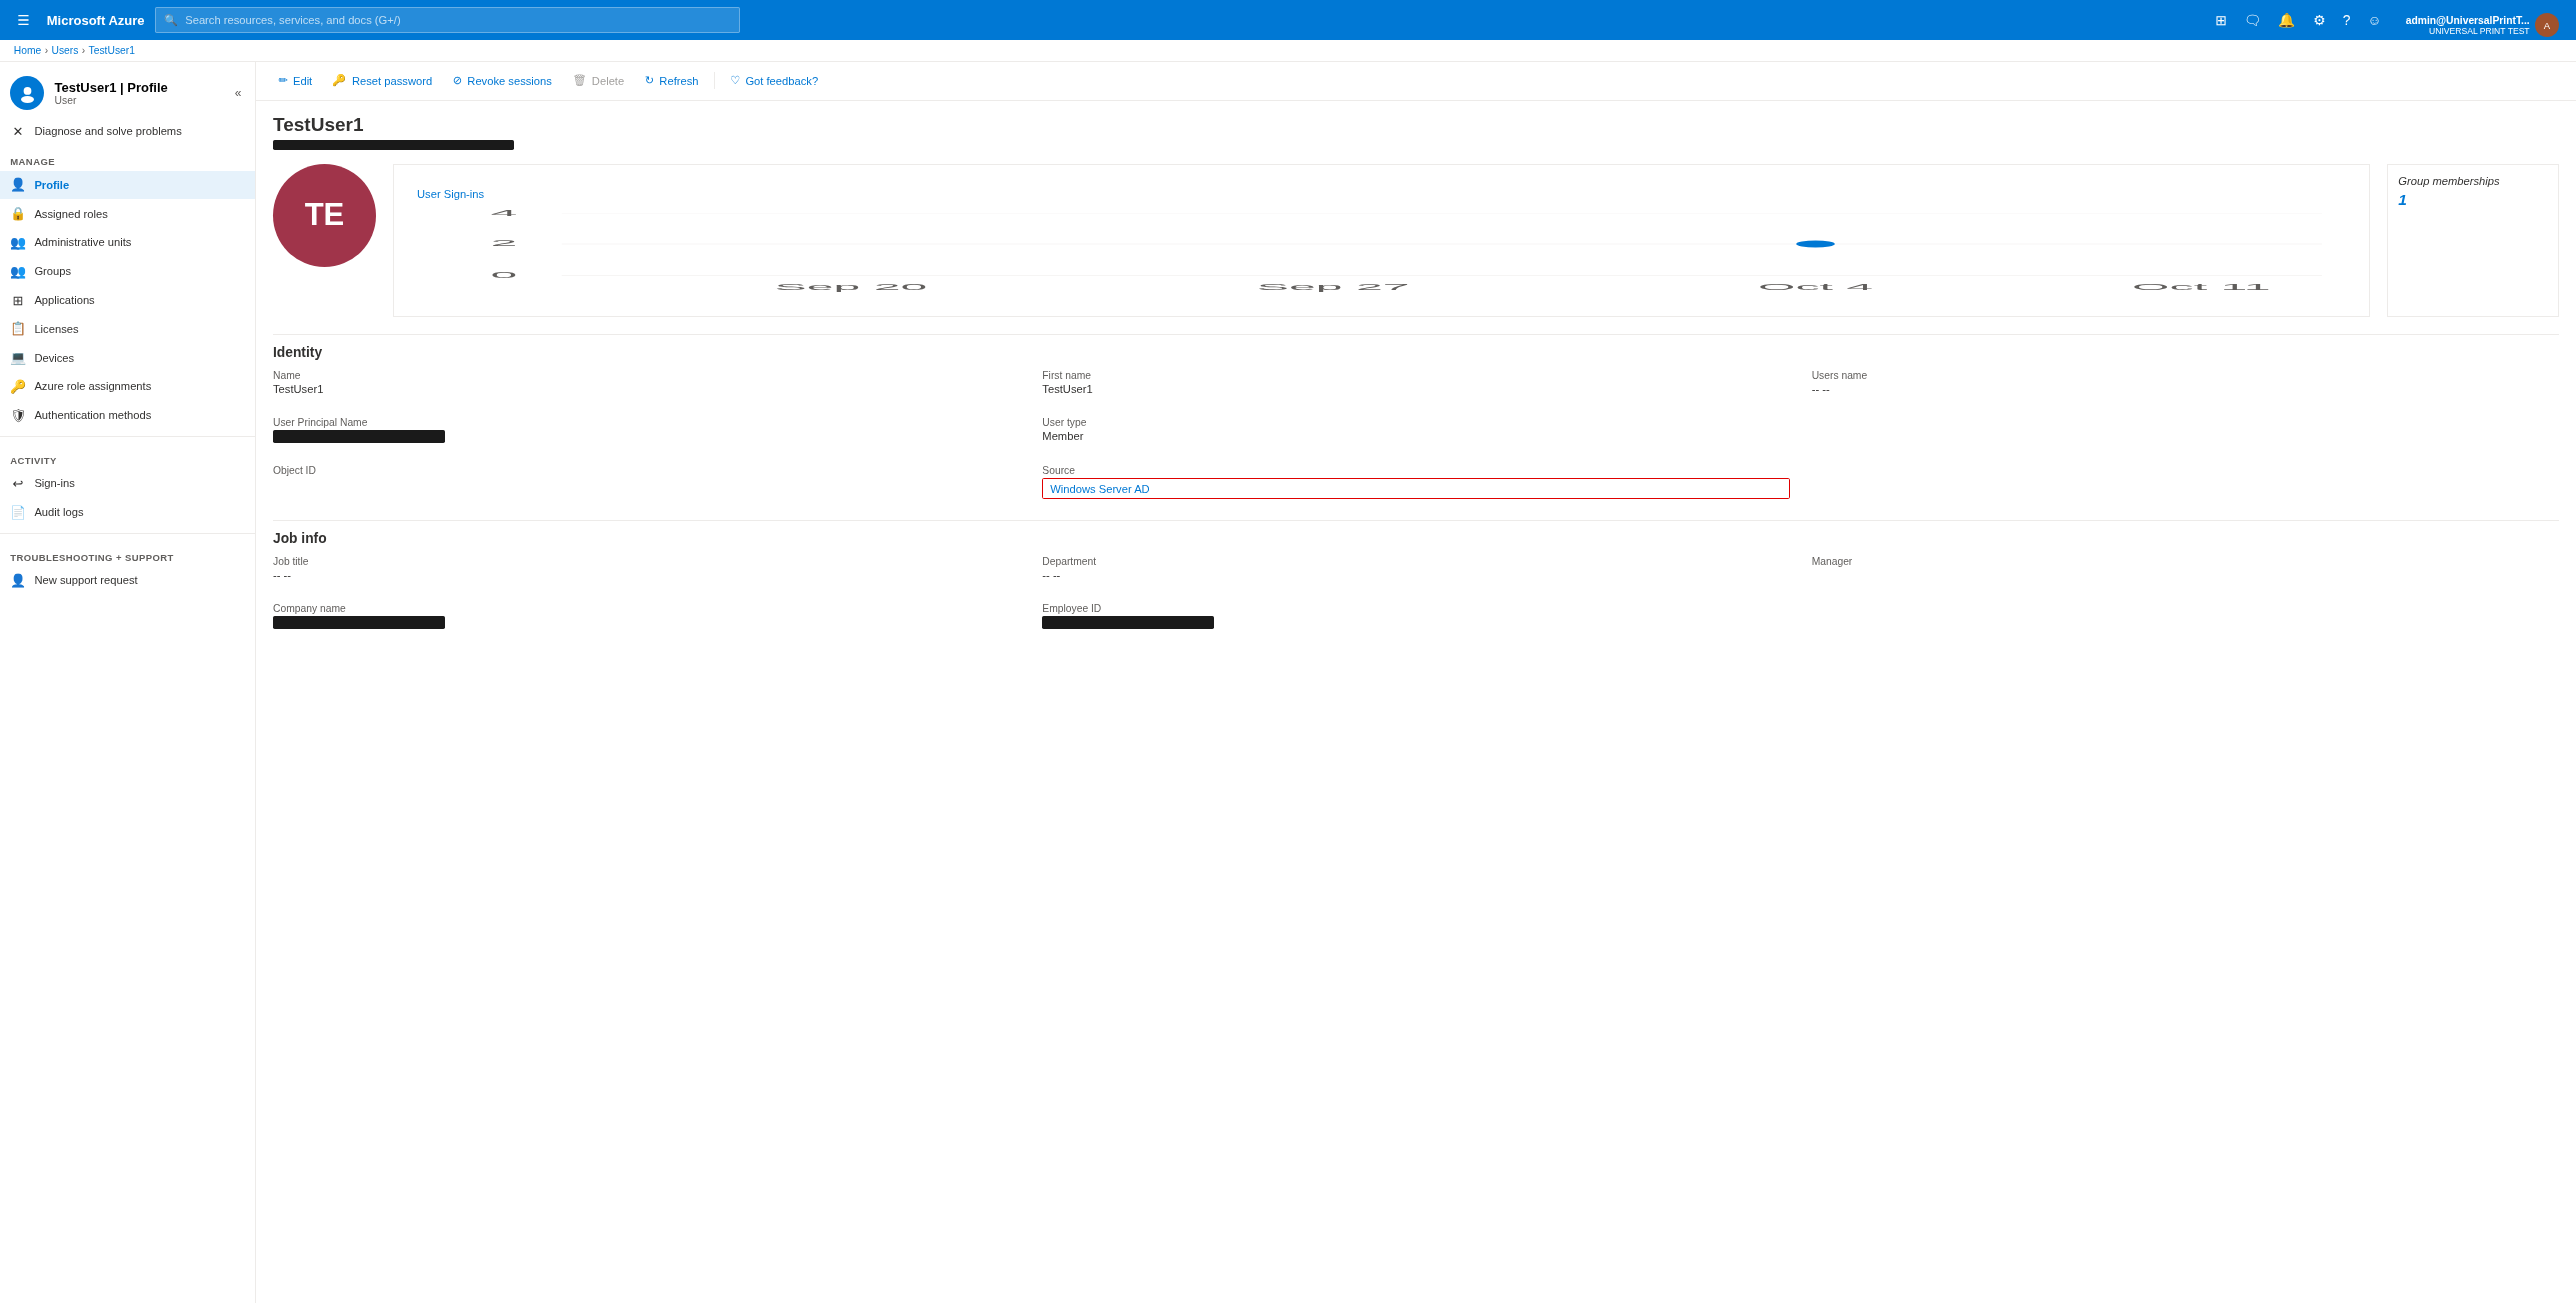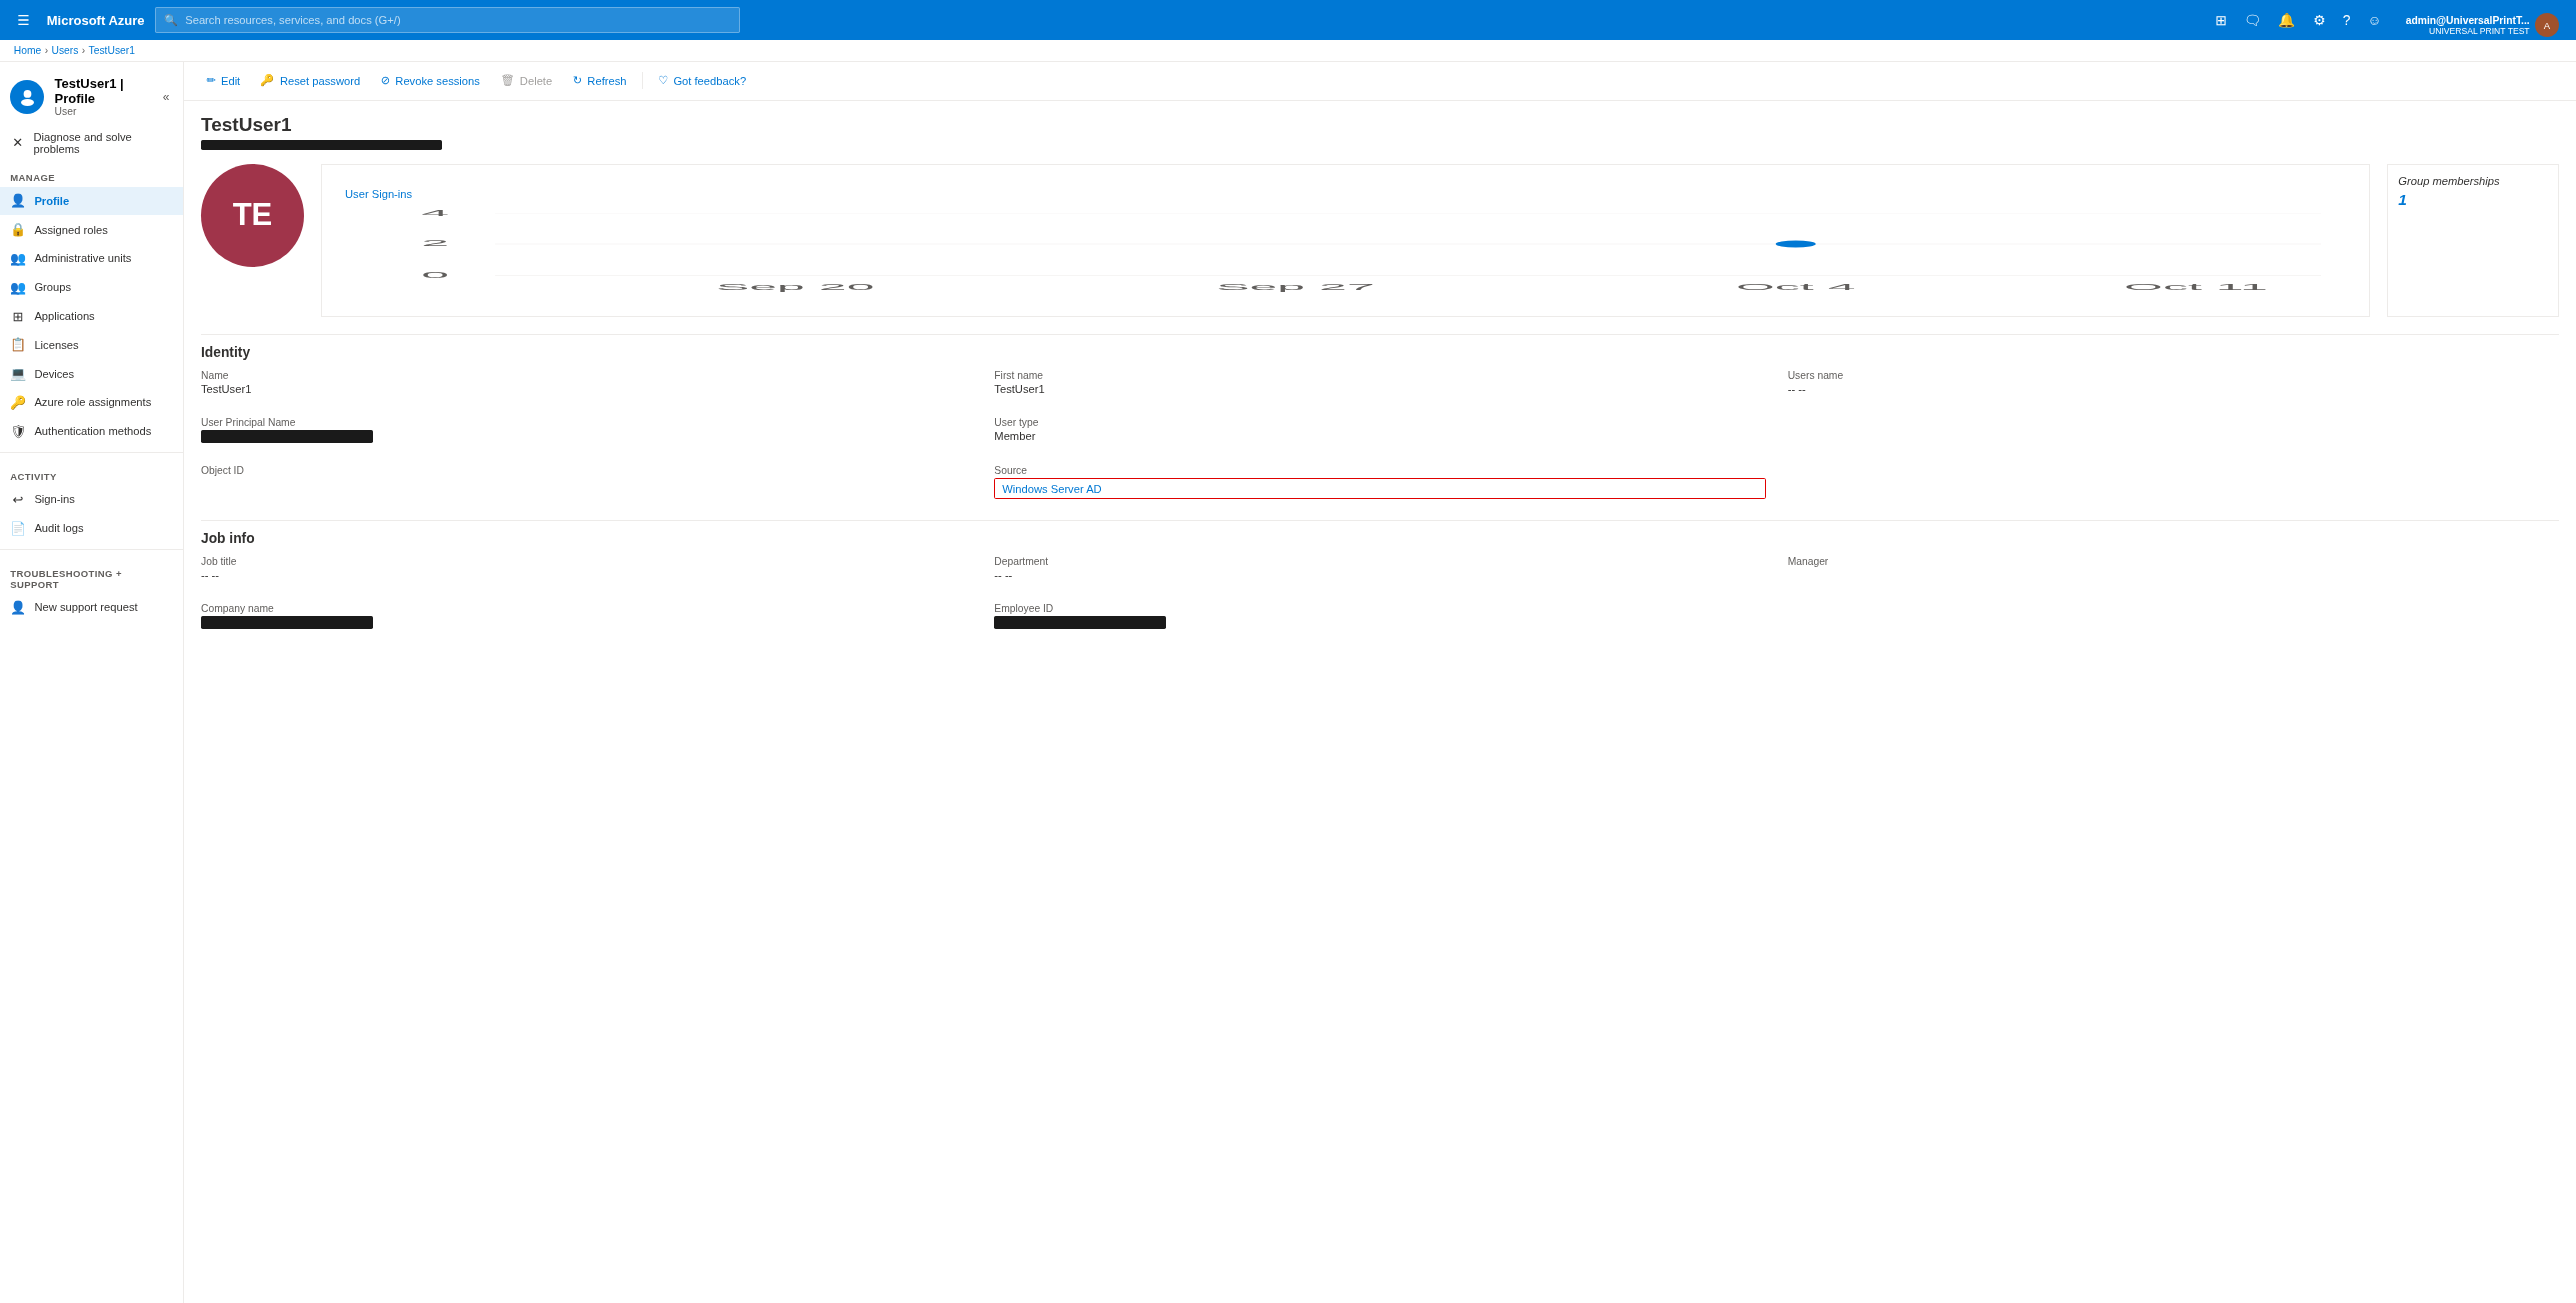--- a/index.html
+++ b/index.html
@@ -74,21 +74,21 @@
 
     
     .main-layout {
       display: flex;
       flex: 1;
       overflow: hidden;
     }
 
     
     .sidebar {
-      width: 184px;
+      width: 256px;
       background: white;
       border-right: 0.9px solid #edebe9;
       display: flex;
       flex-direction: column;
       overflow-y: auto;
       flex-shrink: 0;
     }
     .sidebar-header {
       display: flex;
       align-items: center;

